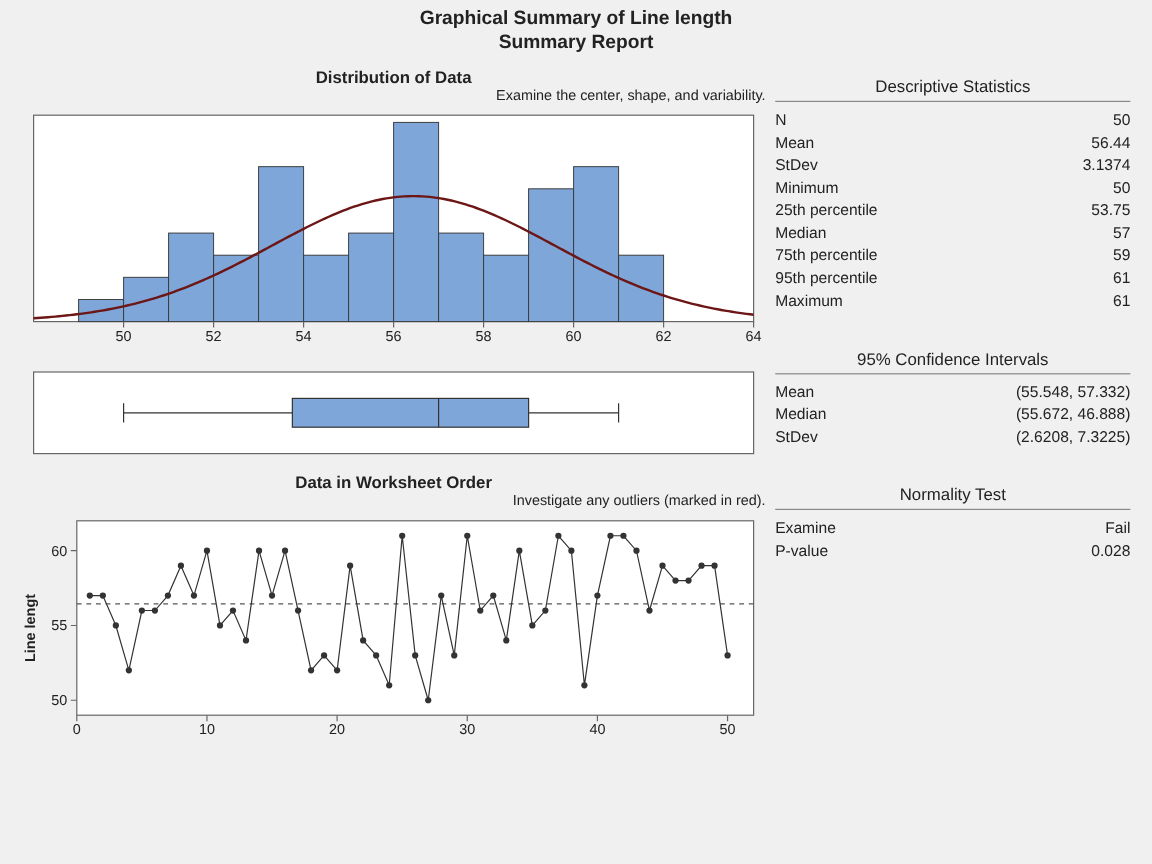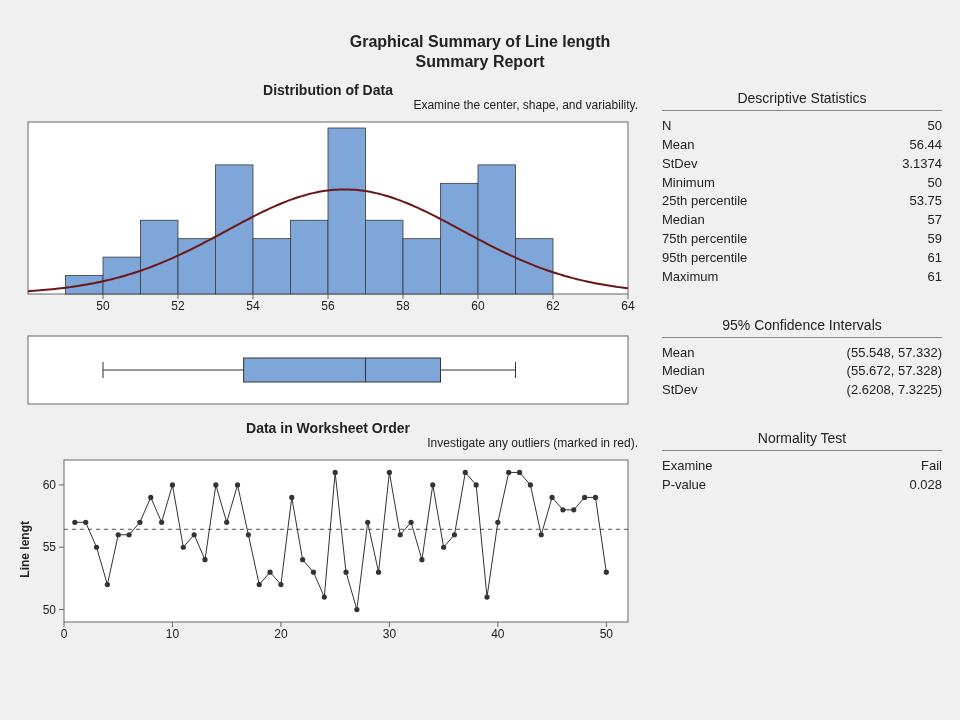--- a/index.html
+++ b/index.html
@@ -1,18 +1,18 @@
 <!DOCTYPE html>
 <html><head>
 <meta charset="utf-8">
 <style>
   html,body{margin:0;padding:0;width:960px;height:720px;background:#f0f0f0;font-family:"Segoe UI",Arial,sans-serif;color:#222}
-  .page{box-sizing:border-box;width:960px;height:720px;padding:32px 18px 12px 18px}
+  .page{box-sizing:border-box;width:960px;height:720px;padding:6px 18px 12px 18px}
   .title-block{text-align:center;font-weight:700;font-size:16px;line-height:1.25;margin-bottom:10px}
-  .cols{display:flex;gap:24px}
+  .cols{display:flex;gap:8px}
   .left{flex:0 0 620px}
   .right{flex:1}
   .sub-title{text-align:center;font-weight:700;font-size:14px}
   .sub-sub{text-align:right;font-size:12px;margin-bottom:4px}
   .panel-title{text-align:center;font-weight:400;font-size:14px;margin-top:8px}
   .hr{border:none;border-top:1px solid #888;margin:4px 0 6px 0}
   .stat-row{display:flex;justify-content:space-between;font-size:13px;line-height:1.45}
   .stat-row .k{flex:1}
   .stat-row .v{text-align:right}
   svg{display:block}
@@ -204,21 +204,21 @@
       <div style="height:22px"></div>
       <div class="panel-title">95% Confidence Intervals</div>
       <hr class="hr">
       <div id="ci-rows">
           <div class="stat-row">
             <span class="k">Mean</span>
             <span class="v">(55.548, 57.332)</span>
           </div>
           <div class="stat-row">
             <span class="k">Median</span>
-            <span class="v">(55.672, 57.328)</span>
+            <span class="v">(55.672, 46.888)</span>
           </div>
           <div class="stat-row">
             <span class="k">StDev</span>
             <span class="v">(2.6208, 7.3225)</span>
           </div>
         </div>
 
       <div style="height:22px"></div>
       <div class="panel-title">Normality Test</div>
       <hr class="hr">

